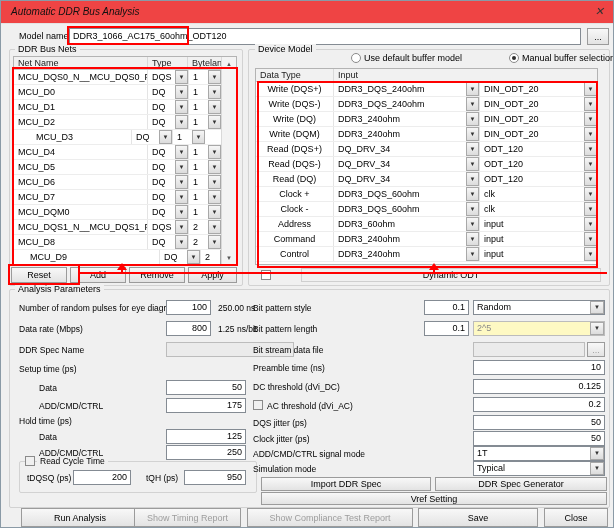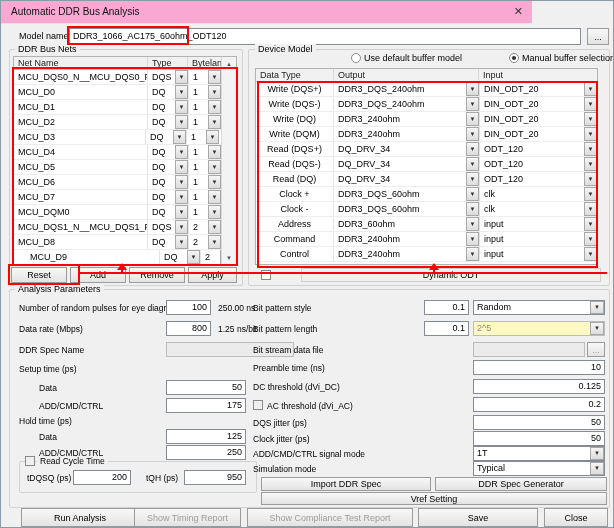--- a/index.html
+++ b/index.html
@@ -1,18 +1,18 @@
 <!DOCTYPE html>
 <html><head>
 <meta charset="utf-8">
 <style>
   html,body{margin:0;padding:0;}
   body{width:614px;height:528px;position:relative;font-family:"Liberation Sans",sans-serif;background:#e8e8e8;}
   .dlg{position:absolute;left:0;top:0;width:614px;height:528px;background:#f0f0f0;border:1px solid #8a9aa6;box-sizing:border-box;overflow:hidden;}
-  .titlebar{position:absolute;left:0;top:0;width:531px;height:22px;background:#f9a8d4;border-bottom:1px solid #e3e3e3;}
+  .titlebar{position:absolute;left:0;top:0;width:612px;height:22px;background:#ef4444;border-bottom:1px solid #e3e3e3;font-style:italic;}
   .title{position:absolute;left:10px;top:5px;font-size:10px;color:#111;white-space:nowrap;}
   .close{position:absolute;right:9px;top:4px;font-size:11px;color:#333;cursor:default;}
   .lbl{position:absolute;font-size:8.5px;color:#000;white-space:nowrap;}
   .lbl9{position:absolute;font-size:9px;color:#000;white-space:nowrap;}
   .group{position:absolute;border:1px solid #d2d2d2;border-radius:2px;}
   .legend{position:absolute;background:#f0f0f0;font-size:9px;padding:0 3px;white-space:nowrap;color:#000;}
   .sunken{position:absolute;background:#fff;border:1px solid #848b93;box-sizing:border-box;font-size:9px;line-height:14px;padding:0 3px;white-space:nowrap;overflow:hidden;}
   .field{position:absolute;background:#fff;border:1px solid #848b93;box-sizing:border-box;height:15px;font-size:9px;line-height:13px;padding:0 3px;text-align:right;white-space:nowrap;}
   .field.grayed{background:#ebebeb;border-color:#bcbcbc;color:#7c7c7c;}
   .combo{position:absolute;background:#fff;border:1px solid #848b93;box-sizing:border-box;height:15px;font-size:9px;line-height:13px;padding:0 16px 0 3px;white-space:nowrap;overflow:hidden;}
@@ -86,21 +86,21 @@
           <div class="combo-btn">▼</div>
         </div>
         <div class="t-row">
           <div class="cell sep" style="width: 134px; padding-left: 4px;">MCU_D2</div>
           <div class="cell" style="width: 27px; padding-left: 4px;">DQ</div>
           <div class="combo-btn">▼</div>
           <div class="cell" style="width: 20px; padding-left: 4px; border-left: 1px solid rgb(228, 228, 228);">1</div>
           <div class="combo-btn">▼</div>
         </div>
         <div class="t-row">
-          <div class="cell sep" style="width: 132px; padding-left: 4px;">MCU_D3</div>
+          <div class="cell sep" style="width: 118px; padding-left: 22px;">MCU_D3</div>
           <div class="cell" style="width: 27px; padding-left: 4px;">DQ</div>
           <div class="combo-btn">▼</div>
           <div class="cell" style="width: 20px; padding-left: 4px; border-left: 1px solid rgb(228, 228, 228);">1</div>
           <div class="combo-btn">▼</div>
         </div>
         <div class="t-row">
           <div class="cell sep" style="width: 134px; padding-left: 4px;">MCU_D4</div>
           <div class="cell" style="width: 27px; padding-left: 4px;">DQ</div>
           <div class="combo-btn">▼</div>
           <div class="cell" style="width: 20px; padding-left: 4px; border-left: 1px solid rgb(228, 228, 228);">1</div>
@@ -171,21 +171,20 @@
   <div class="legend" style="left:254px;top:43px;">Device Model</div>
 
   <div class="radio" style="left:350px;top:52px;"></div>
   <div class="lbl9" style="left:363px;top:52px;">Use default buffer model</div>
   <div class="radio sel" style="left:508px;top:52px;"></div>
   <div class="lbl9" style="left:521px;top:52px;">Manual buffer selection</div>
 
   <div class="twrap" style="left:254px;top:67px;width:343px;height:197px;">
     <div class="t-head">
       <div class="h-cell" style="width:78px;">Data Type</div>
-      <div class="h-cell" style="width:145px;">Output</div>
       <div class="h-cell" style="width:118px;border-right:none;">Input</div>
     </div>
     <div>
         <div class="t-row">
           <div class="cell sep" style="width: 78px; text-align: center;">Write (DQS+)</div>
           <div class="cell" style="width: 132px; padding-left: 4px;">DDR3_DQS_240ohm</div>
           <div class="combo-btn">▼</div>
           <div class="cell" style="width: 105px; padding-left: 4px; border-left: 1px solid rgb(228, 228, 228);">DIN_ODT_20</div>
           <div class="combo-btn">▼</div>
         </div>

